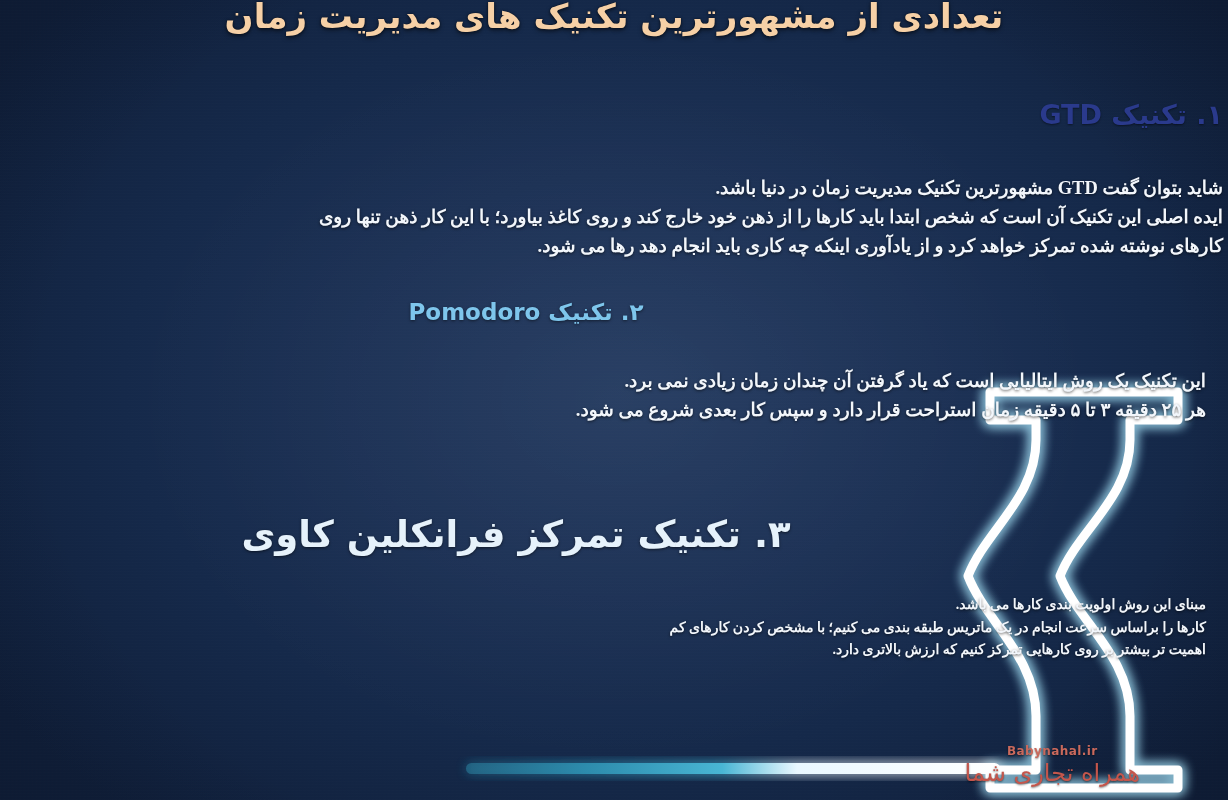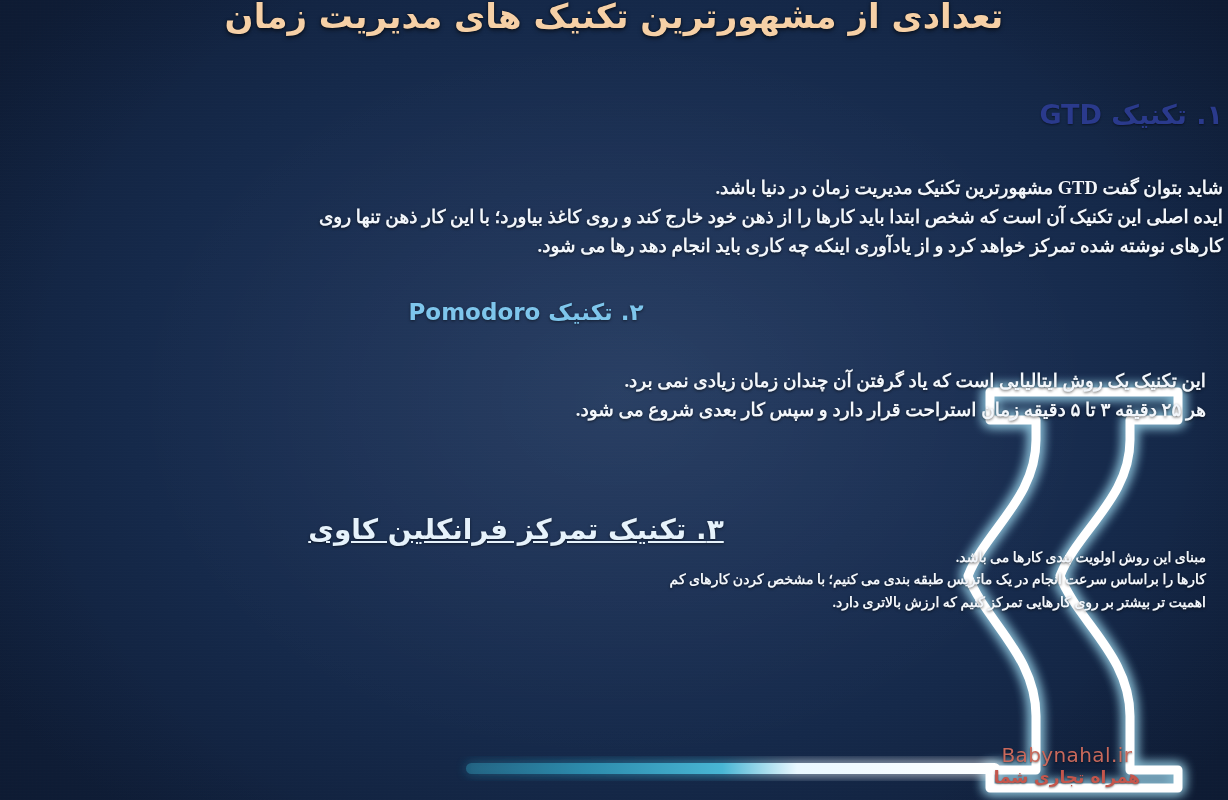--- a/index.html
+++ b/index.html
@@ -115,50 +115,50 @@
     text-align: center;
     padding-right: 180px;
     margin-bottom: 40px;
   }
   #sec-pomodoro .body-text { font-size: 18.5px; }
 
   
   #sec-franklin { top: 512px; right: 22px; width: 1180px; }
   #sec-franklin .heading {
     color: #e6f2fb;
-    font-size: 28px;
+    font-size: 37px;
     text-shadow: 0 1px 3px rgba(0,0,0,0.55);
     text-align: center;
     padding-right: 200px;
-    text-decoration: underline;
+    margin-bottom: 36px;
   }
   #sec-franklin .body-text { font-size: 14px; }
 
   
   .watermark {
     position: absolute;
     right: 88px;
     bottom: 12px;
     text-align: center;
     direction: rtl;
     line-height: 1.22;
     pointer-events: none;
   }
   .watermark .wm-latin {
     color: #c9695c;
-    font-size: 20px;
-    font-weight: normal;
+    font-size: 12px;
+    font-weight: bold;
     letter-spacing: 0.4px;
     direction: ltr;
     text-shadow: 0 1px 2px rgba(0,0,0,0.5);
   }
   .watermark .wm-fa {
     color: #c4564c;
-    font-size: 17px;
-    font-weight: bold;
+    font-size: 24px;
+    font-weight: normal;
     text-shadow: 0 1px 2px rgba(0,0,0,0.5);
   }
 </style>
 </head>
 <body>
 
 <div id="poster">
 
   <div class="vignette"></div>
   <div class="grain"></div>

